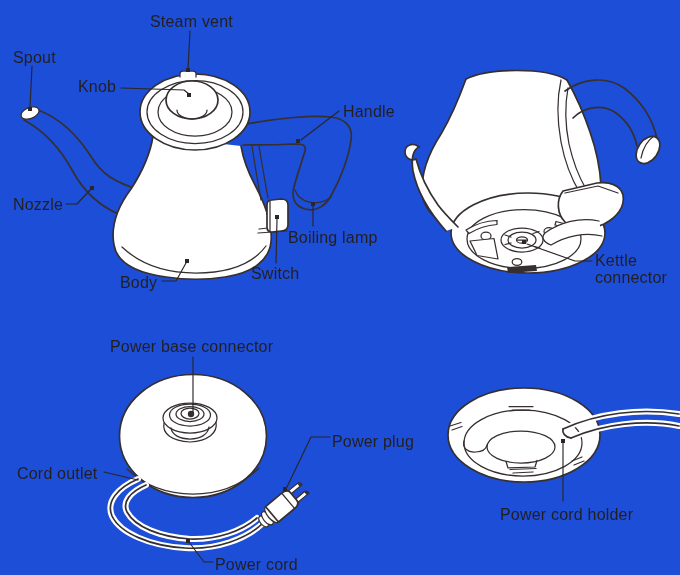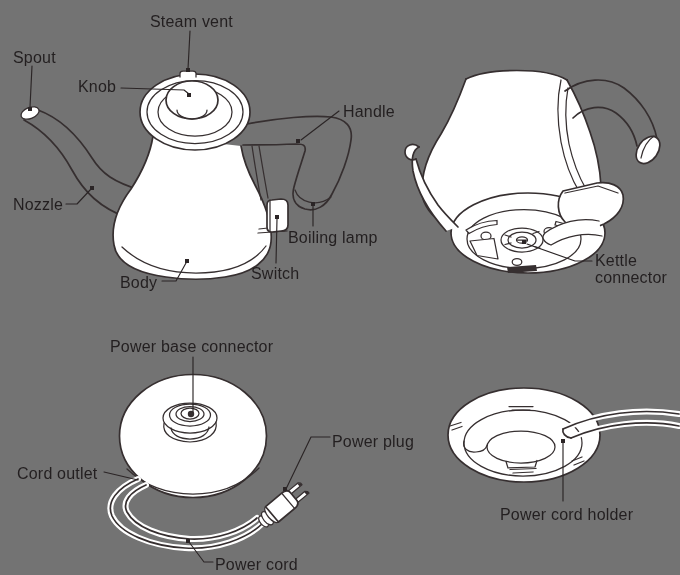--- a/index.html
+++ b/index.html
@@ -1,16 +1,16 @@
 <!DOCTYPE html>
 <html><head>
 <meta charset="utf-8">
 <style>
   html,body{margin:0;padding:0;background:#ffffff;}
-  .stage{position:relative;width:680px;height:575px;background:#737373;overflow:hidden;}
+  .stage{position:relative;width:680px;height:575px;background:#1d4ed8;overflow:hidden;}
   svg{display:block;}
   
   .s  {fill:none;stroke:#362f30;stroke-width:1.7;stroke-linecap:round;stroke-linejoin:round;}
   .sf {fill:#ffffff;stroke:#362f30;stroke-width:1.7;stroke-linecap:round;stroke-linejoin:round;}
   .t  {fill:none;stroke:#362f30;stroke-width:1.25;stroke-linecap:round;stroke-linejoin:round;}
   .tf {fill:#ffffff;stroke:#362f30;stroke-width:1.25;stroke-linecap:round;stroke-linejoin:round;}
   .fw {fill:#ffffff;stroke:none;}
   .dk {fill:#362f30;stroke:none;}
   .halo{fill:none;stroke:#ffffff;stroke-width:6;stroke-linecap:round;}
   .ld {fill:none;stroke:#2b2526;stroke-width:1.15;stroke-linecap:round;stroke-linejoin:round;}

